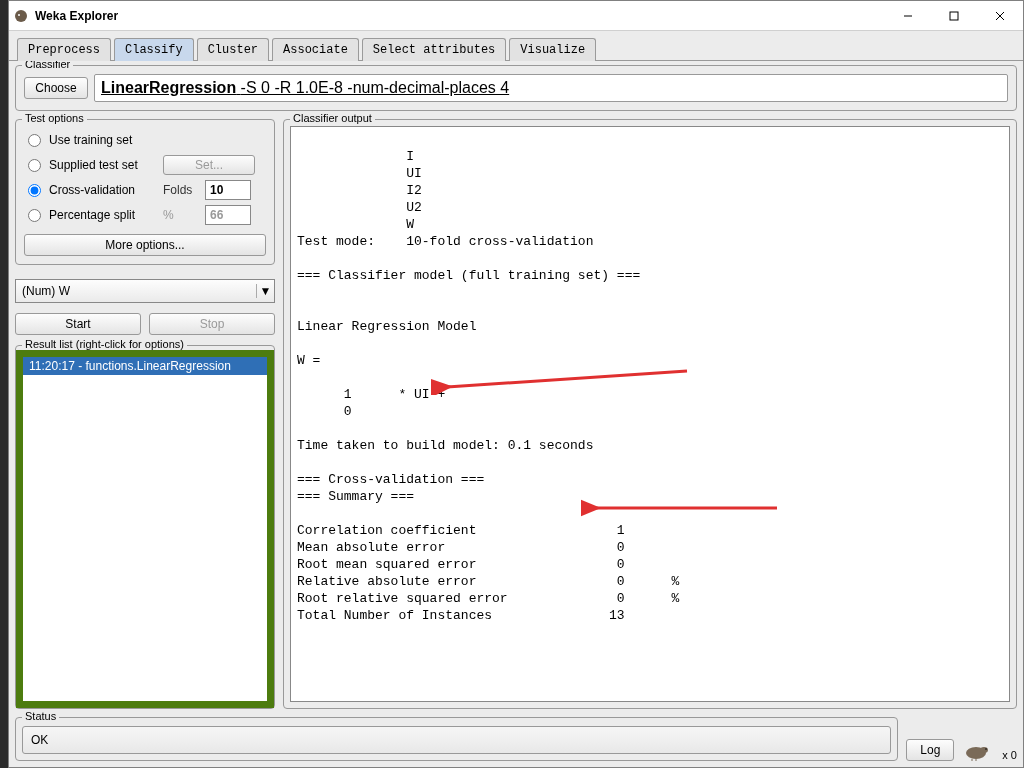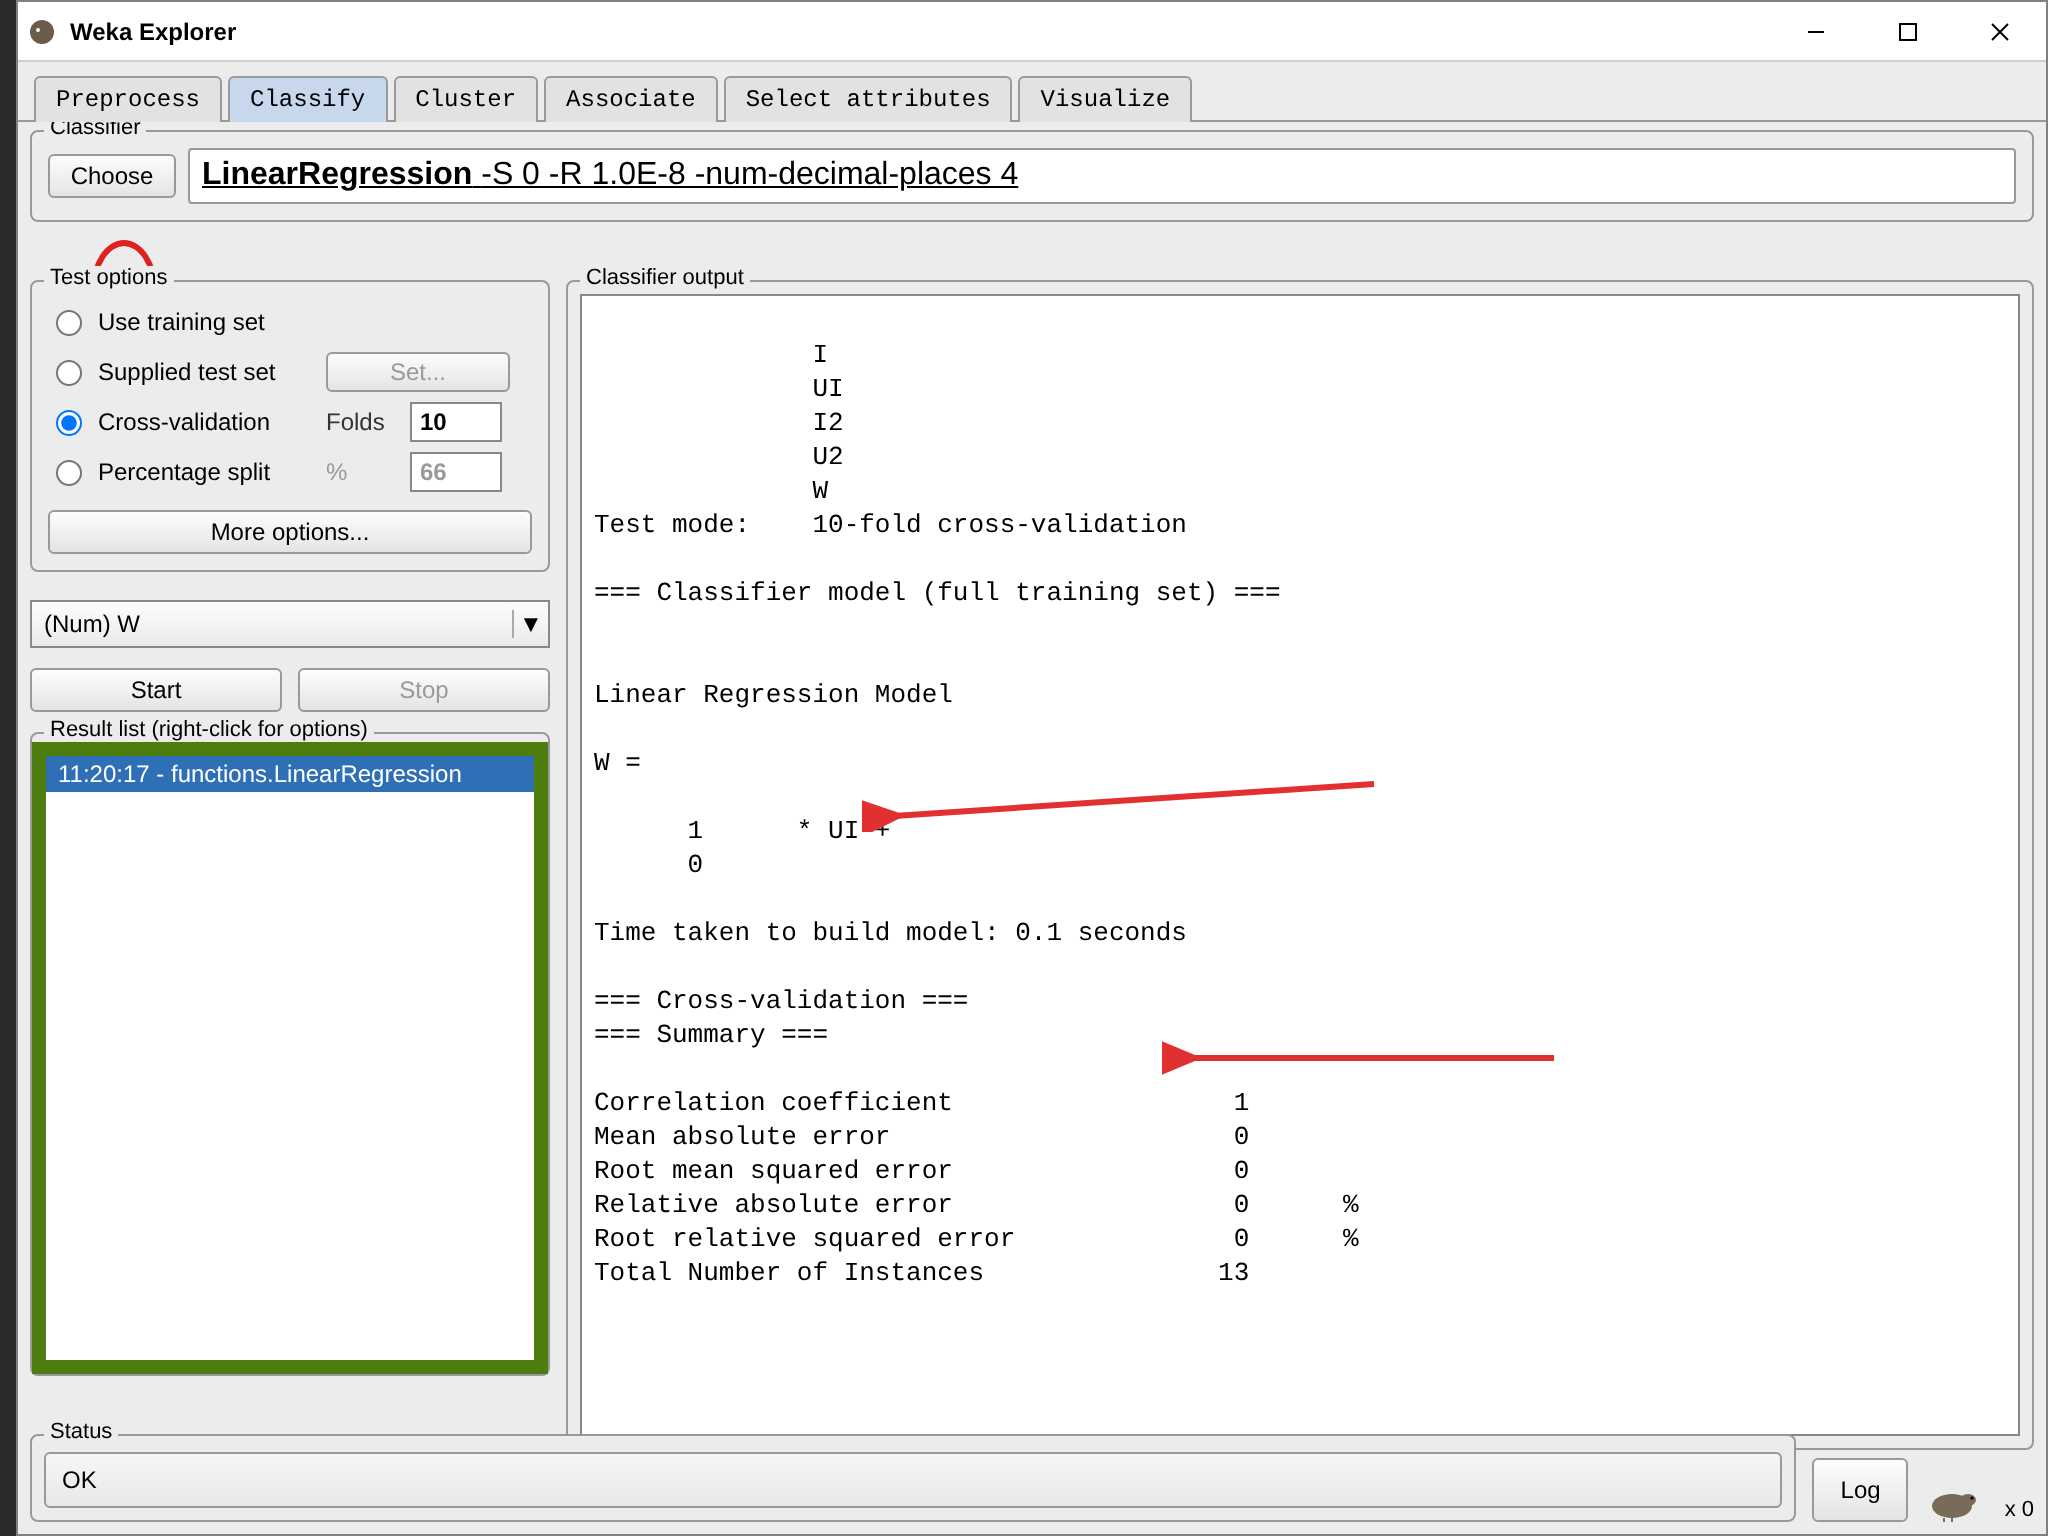--- a/index.html
+++ b/index.html
@@ -11,21 +11,21 @@
   .titlebar .title { flex: 1; padding-left: 2px; font-size: 12px; font-weight: bold; }
   .winbtns { display: flex; }
   .winbtn { width: 46px; height: 30px; display: flex; align-items: center; justify-content: center; font-size: 13px; }
 
   .tabs { display: flex; gap: 0; padding: 6px 8px 0 8px; background: #ececec; font-family: Liberation Mono, monospace; }
   .tab { border: 1px solid #9a9a9a; border-bottom: none; background: #e2e2e2; padding: 4px 10px; margin-right: 3px; border-radius: 3px 3px 0 0; cursor: pointer; position: relative; top: 1px; }
   .tab.active { background: #c8d8ec; }
 
   .content { flex: 1; border-top: 1px solid #999; background: #ececec; display: flex; flex-direction: column; padding: 0 6px 6px 6px; overflow: hidden; }
 
-  .panel { border: 1px solid #999; border-radius: 4px; margin-top: 23px; background: #ececec; position: relative; }
+  .panel { border: 1px solid #999; border-radius: 4px; margin-top: 2px; background: #ececec; position: relative; }
   .panel > .legend { position: absolute; top: -8px; left: 6px; background: #ececec; padding: 0 3px; font-size: 11px; }
   .panel-body { padding: 8px; }
 
   .row { display: flex; gap: 8px; flex: 1; min-height: 0; }
   .leftcol { width: 260px; display: flex; flex-direction: column; }
   .rightcol { flex: 1; display: flex; flex-direction: column; min-width: 0; }
 
   .btn { background: linear-gradient(#fdfdfd, #e4e4e4); border: 1px solid #999; border-radius: 3px; padding: 3px 10px; cursor: pointer; font-size: 12px; }
   .btn.wide { width: 100%; }
   .btn[disabled] { color: #9a9a9a; }
@@ -233,21 +233,21 @@
         </div>
       </div>
 
       <div class="statusrow">
         <div class="panel statuspanel">
           <div class="legend">Status</div>
           <div class="panel-body" style="padding:8px 6px 6px 6px;">
             <div class="statusval">OK</div>
           </div>
         </div>
-        <button class="btn" style="height:32px; width:48px;">Log</button>
+        <button class="btn" style="height:22px; width:48px;">Log</button>
         <div class="bird">
           <svg viewBox="0 0 32 20">
               <ellipse cx="14" cy="12" rx="10" ry="6" fill="#7a6a58"></ellipse>
               <ellipse cx="22" cy="9" rx="4" ry="3" fill="#7a6a58"></ellipse>
               <circle cx="24" cy="8" r="0.8" fill="#000"></circle>
               <line x1="10" y1="18" x2="10" y2="20" stroke="#7a6a58"></line>
               <line x1="14" y1="18" x2="14" y2="20" stroke="#7a6a58"></line>
             </svg>
         </div>
         <span style="font-size:11px;">x 0</span>

